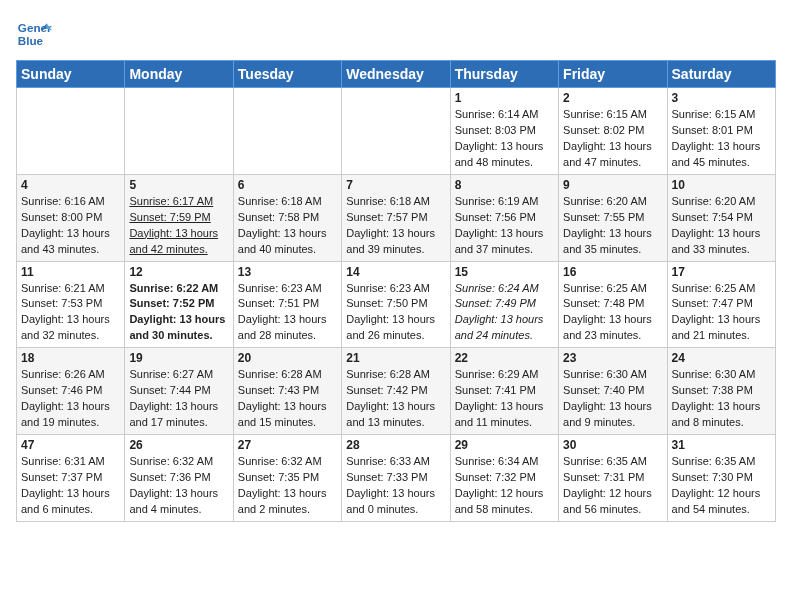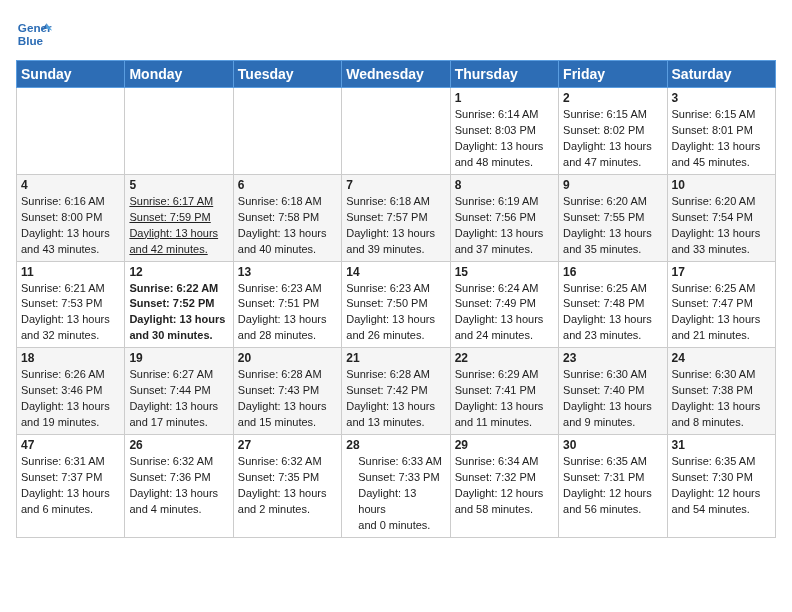--- a/index.html
+++ b/index.html
@@ -211,21 +211,21 @@
         </td>
         <td>
           <span class="day-num">14</span>
           <div class="day-detail" style="white-space: pre-line;">Sunrise: 6:23 AM
 Sunset: 7:50 PM
 Daylight: 13 hours
 and 26 minutes.</div>
         </td>
         <td>
           <span class="day-num">15</span>
-          <div class="day-detail" style="white-space: pre-line;">Sunrise: 6:24 AM
+          <div class="day-detail" style="white-space: pre-line; font-style: italic;">Sunrise: 6:24 AM
 Sunset: 7:49 PM
 Daylight: 13 hours
 and 24 minutes.</div>
         </td>
         <td>
           <span class="day-num">16</span>
           <div class="day-detail" style="white-space: pre-line;">Sunrise: 6:25 AM
 Sunset: 7:48 PM
 Daylight: 13 hours
 and 23 minutes.</div>
@@ -235,21 +235,21 @@
           <div class="day-detail" style="white-space: pre-line;">Sunrise: 6:25 AM
 Sunset: 7:47 PM
 Daylight: 13 hours
 and 21 minutes.</div>
         </td>
       </tr>
       <tr>
         <td>
           <span class="day-num">18</span>
           <div class="day-detail" style="white-space: pre-line;">Sunrise: 6:26 AM
-Sunset: 3:46 PM
+Sunset: 7:46 PM
 Daylight: 13 hours
 and 19 minutes.</div>
         </td>
         <td>
           <span class="day-num">19</span>
           <div class="day-detail" style="white-space: pre-line;">Sunrise: 6:27 AM
 Sunset: 7:44 PM
 Daylight: 13 hours
 and 17 minutes.</div>
         </td>
@@ -306,21 +306,21 @@
         </td>
         <td>
           <span class="day-num">27</span>
           <div class="day-detail" style="white-space: pre-line;">Sunrise: 6:32 AM
 Sunset: 7:35 PM
 Daylight: 13 hours
 and 2 minutes.</div>
         </td>
         <td>
           <span class="day-num">28</span>
-          <div class="day-detail" style="white-space: pre-line; margin-left: 12px;">Sunrise: 6:33 AM
+          <div class="day-detail" style="white-space: pre-line;">Sunrise: 6:33 AM
 Sunset: 7:33 PM
 Daylight: 13 hours
 and 0 minutes.</div>
         </td>
         <td>
           <span class="day-num">29</span>
           <div class="day-detail" style="white-space: pre-line;">Sunrise: 6:34 AM
 Sunset: 7:32 PM
 Daylight: 12 hours
 and 58 minutes.</div>

